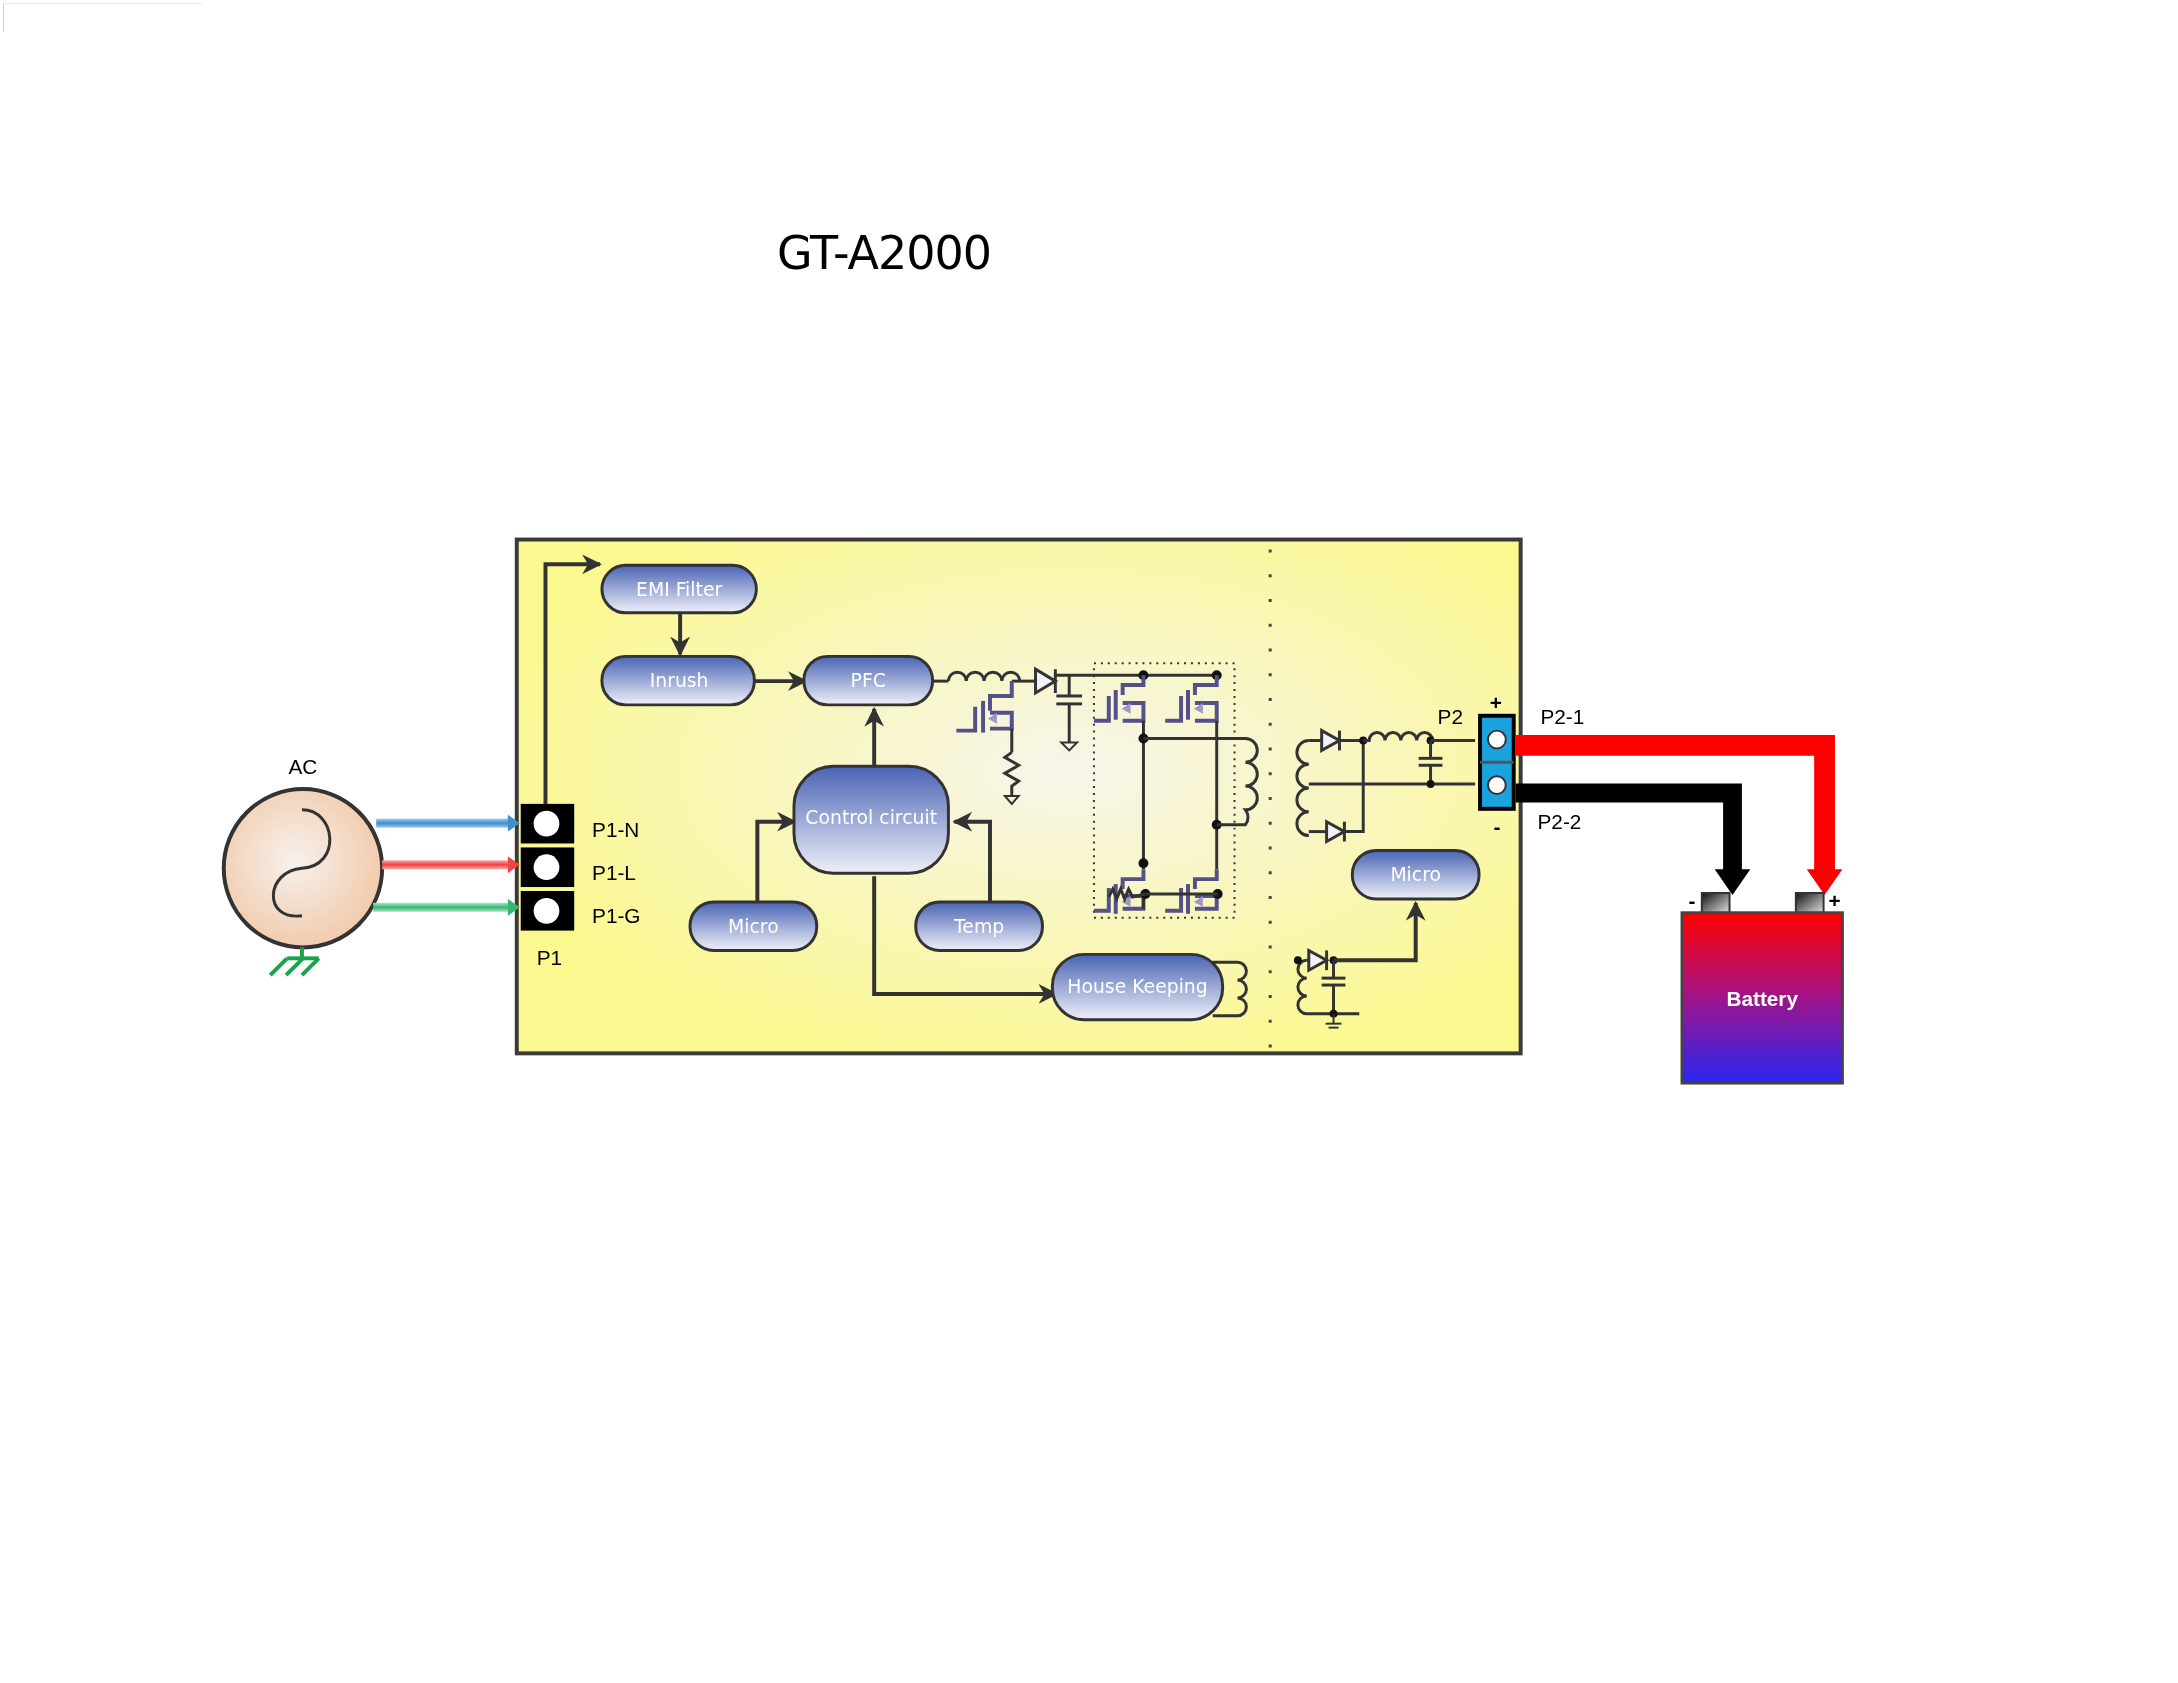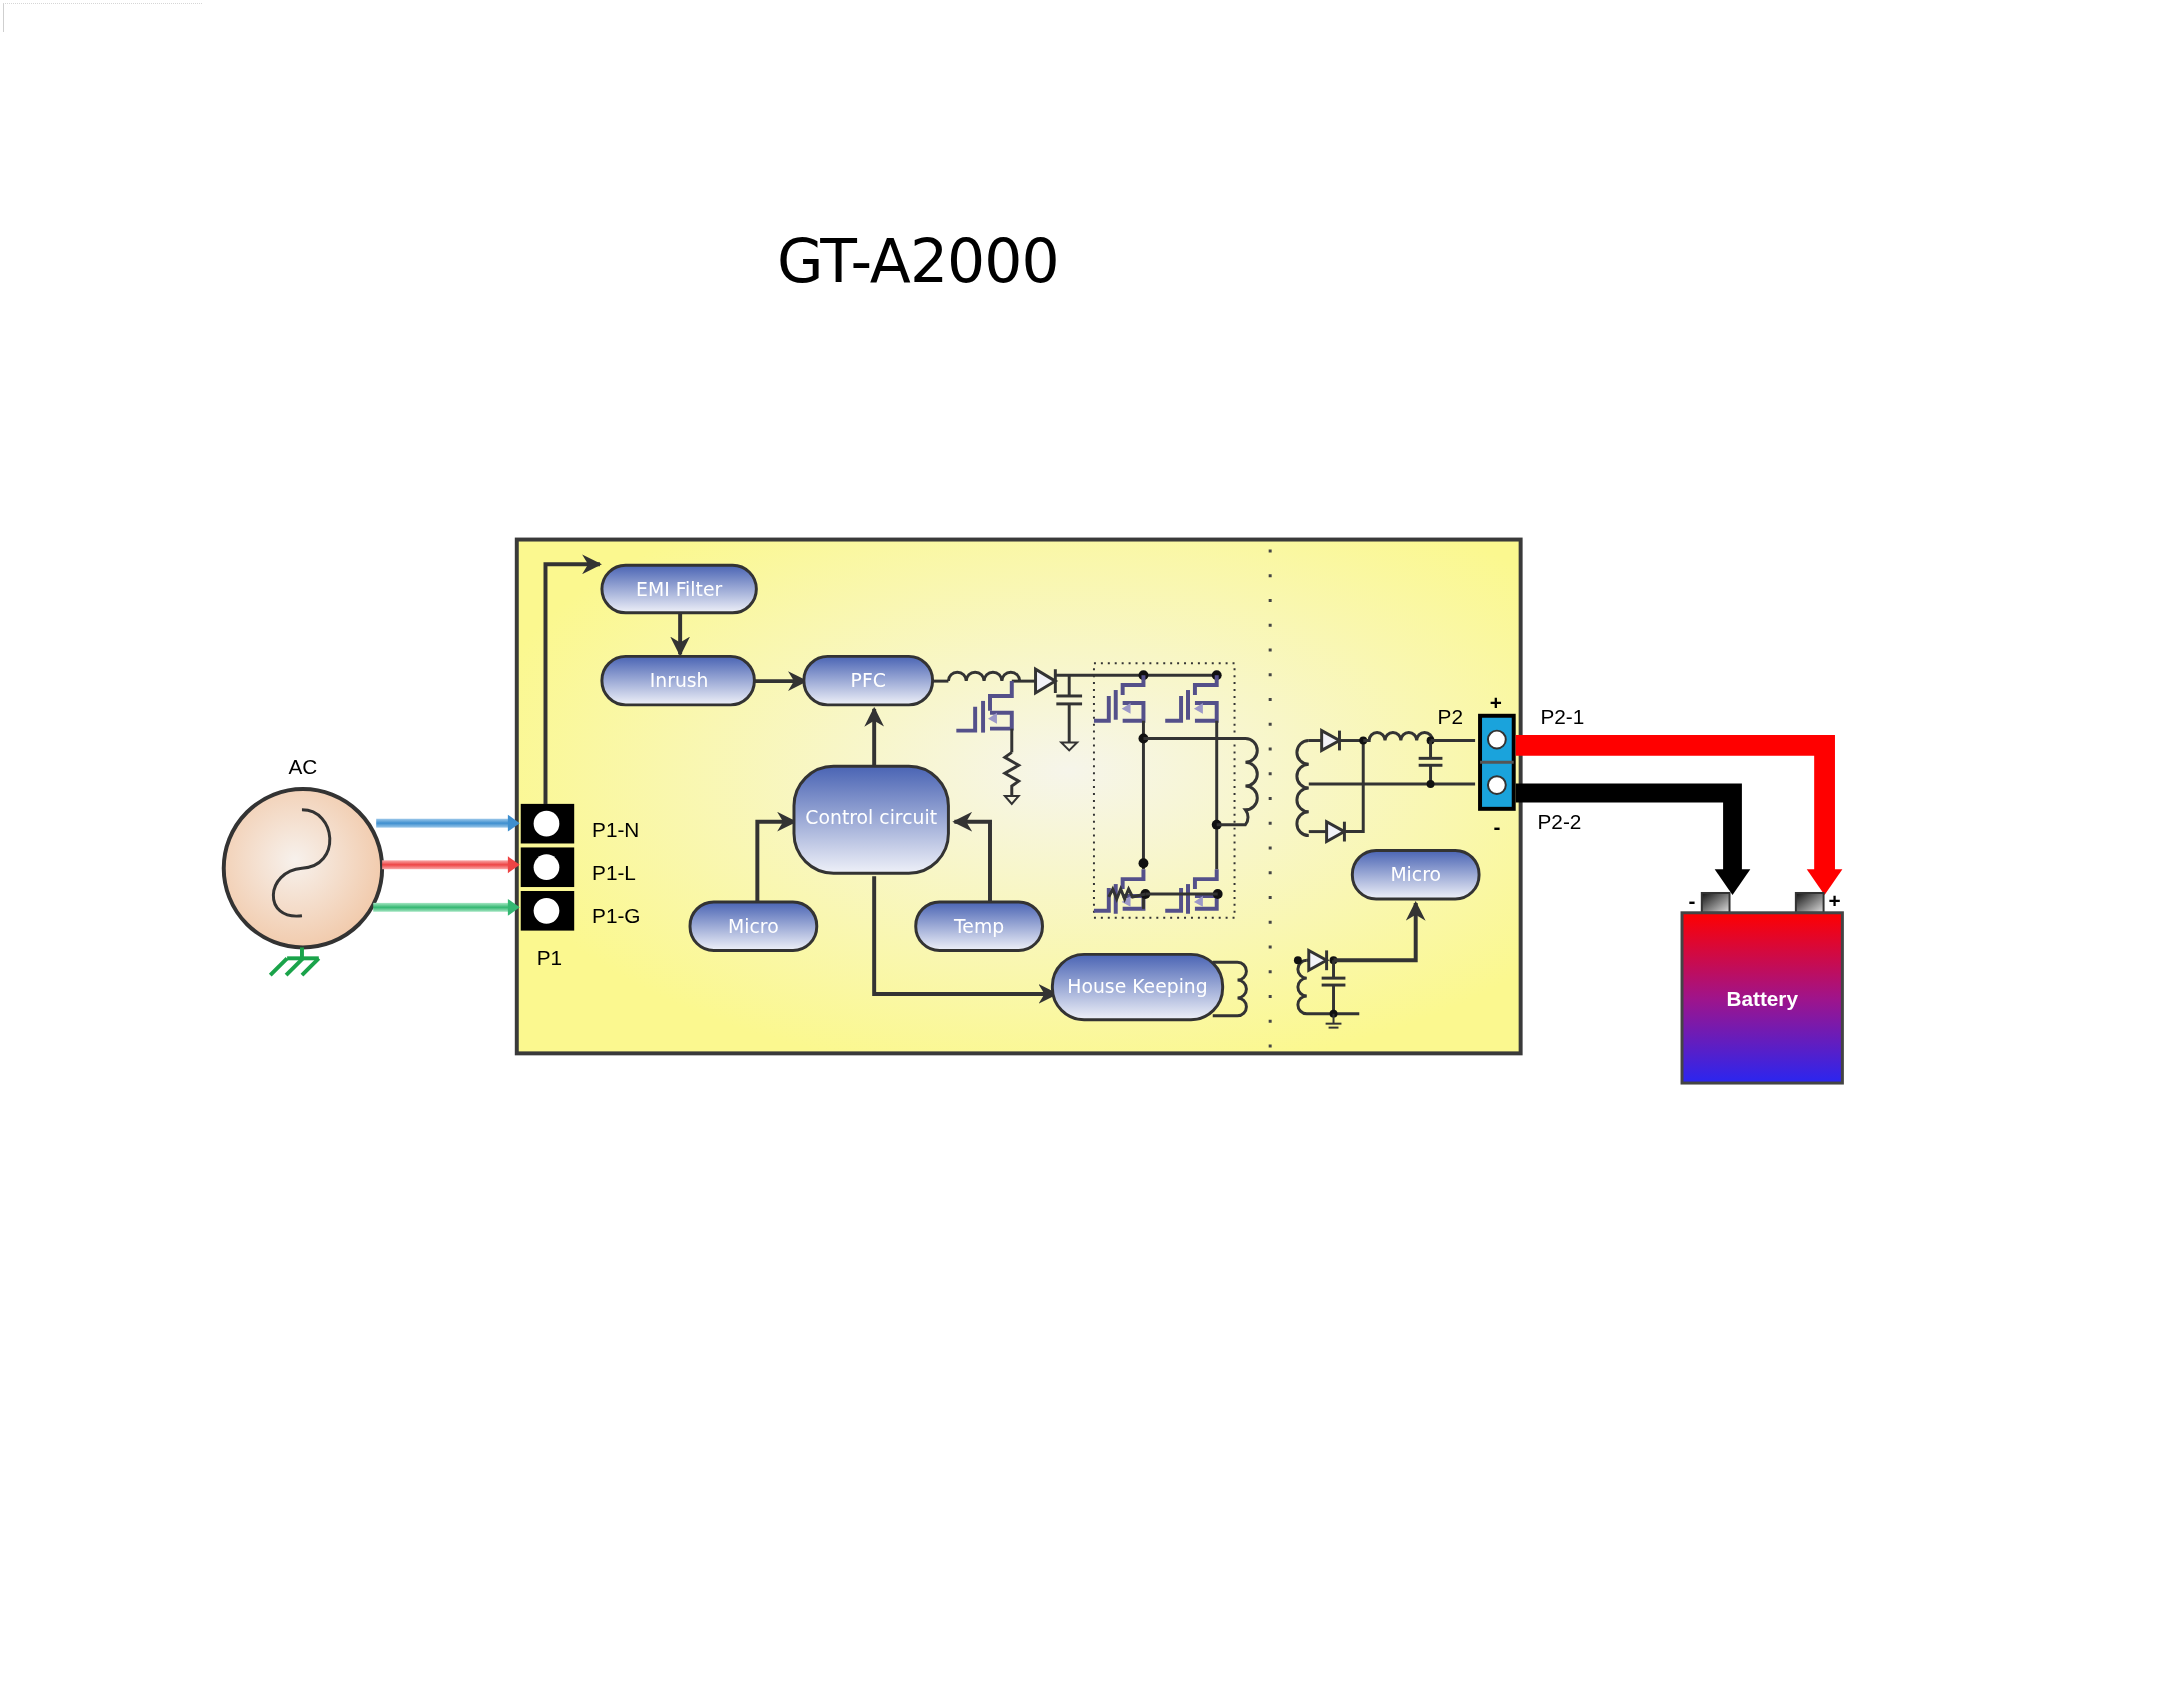--- a/index.html
+++ b/index.html
@@ -1,19 +1,19 @@
 <!DOCTYPE html>
 <html><head>
 <meta charset="utf-8">
 <style>
   html, body { margin: 0; padding: 0; background: #ffffff; }
   body { width: 2178px; height: 1683px; position: relative; overflow: hidden; font-family: "Liberation Sans", sans-serif; }
   #canvas { position: absolute; left: 0; top: 0; width: 2178px; height: 1683px; }
   .corner-mark { position: absolute; left: 3px; top: 3px; width: 198px; height: 28px; border-left: 1px solid #cfcfcf; border-top: 1px dotted #d6d6d6; }
-  .title { position: absolute; left: 777px; top: 226px; font-family: "DejaVu Sans", sans-serif; font-size: 60px; color: #000; letter-spacing: -1px; }
+  .title { position: absolute; left: 777px; top: 226px; font-family: "DejaVu Sans", sans-serif; font-size: 46px; color: #000; letter-spacing: -1px; }
   .blk-text { font-family: "DejaVu Sans", sans-serif; font-size: 19px; fill: #ffffff; }
   .lbl { font-family: "Liberation Sans", sans-serif; font-size: 21px; fill: #000; }
   .wire { stroke: #333; stroke-width: 4; fill: none; }
   .thin { stroke: #333; stroke-width: 3; fill: none; }
   .fet { stroke: #54508a; stroke-width: 4; fill: none; }
   .dot { fill: #111; }
 </style>
 </head>
 <body>
 

